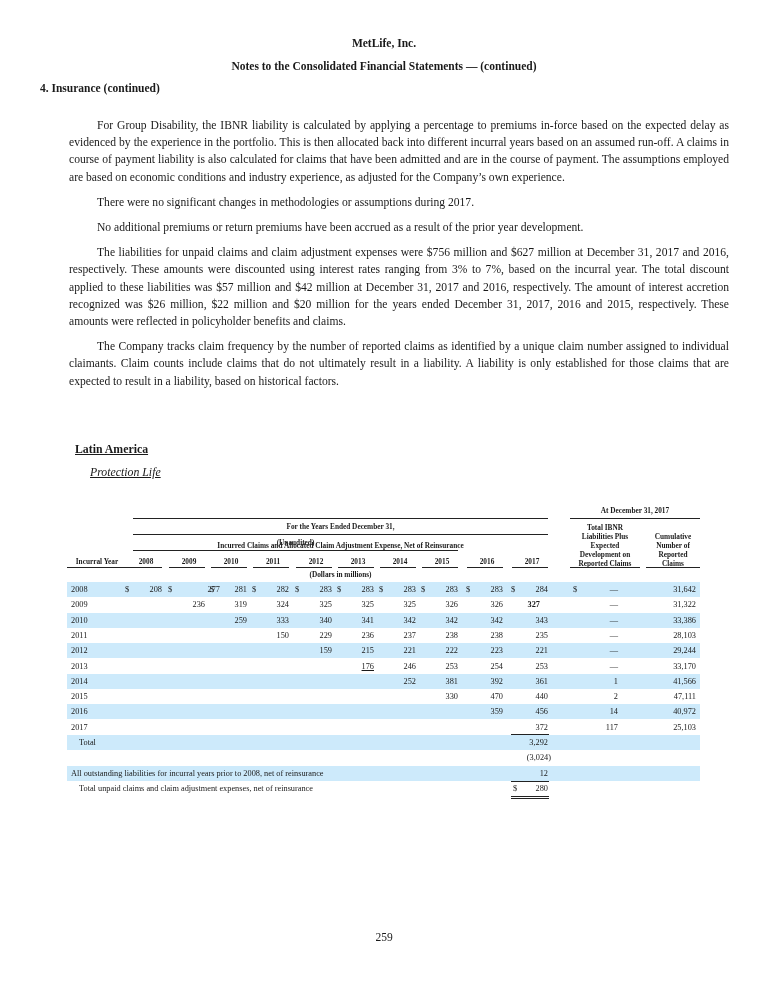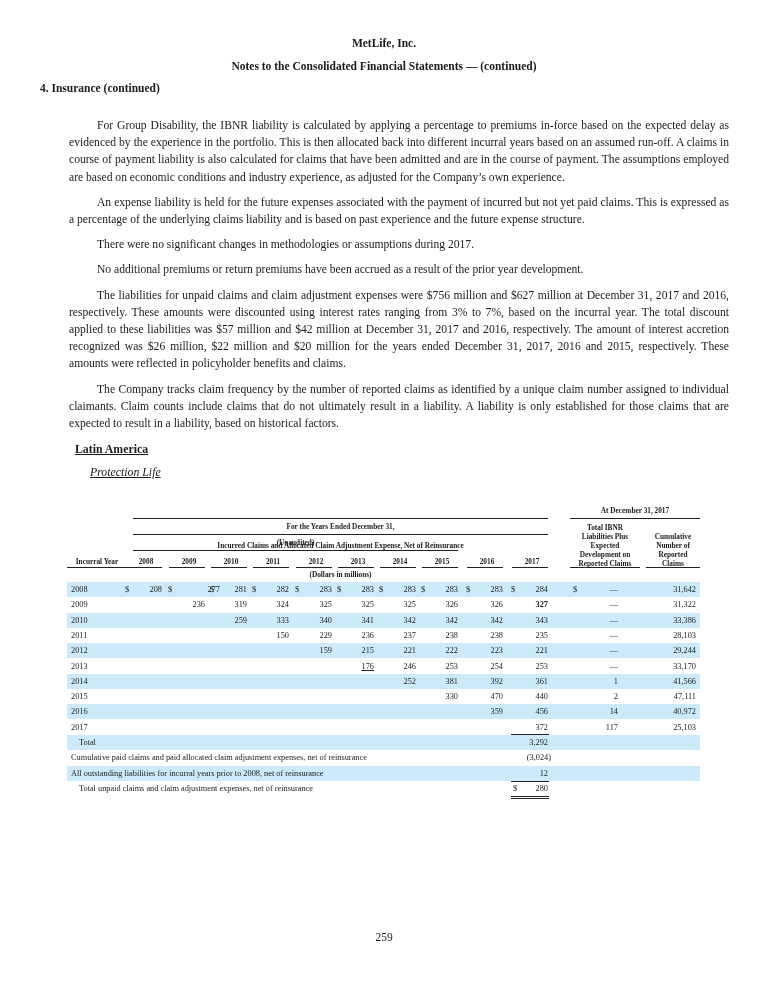--- a/index.html
+++ b/index.html
@@ -27,21 +27,20 @@
   </style>
 </head>
 <body>
 
 <div class="company">MetLife, Inc.</div>
 <div class="subtitle">Notes to the Consolidated Financial Statements — (continued)</div>
 <div class="section">4. Insurance (continued)</div>
 
 <div class="body-text" style="top:117px;">
   <p>For Group Disability, the IBNR liability is calculated by applying a percentage to premiums in-force based on the expected delay as evidenced by the experience in the portfolio. This is then allocated back into different incurral years based on an assumed run-off. A claims in course of payment liability is also calculated for claims that have been admitted and are in the course of payment. The assumptions employed are based on economic conditions and industry experience, as adjusted for the Company’s own experience.</p>
-  <p>An expense liability is held for the future expenses associated with the payment of incurred but not yet paid claims. This is expressed as a percentage of the underlying claims liability and is based on past experience and the future expense structure.</p>
   <p>There were no significant changes in methodologies or assumptions during 2017.</p>
   <p>No additional premiums or return premiums have been accrued as a result of the prior year development.</p>
   <p>The liabilities for unpaid claims and claim adjustment expenses were $756 million and $627 million at December 31, 2017 and 2016, respectively. These amounts were discounted using interest rates ranging from 3% to 7%, based on the incurral year. The total discount applied to these liabilities was $57 million and $42 million at December 31, 2017 and 2016, respectively. The amount of interest accretion recognized was $26 million, $22 million and $20 million for the years ended December 31, 2017, 2016 and 2015, respectively. These amounts were reflected in policyholder benefits and claims.</p>
   <p>The Company tracks claim frequency by the number of reported claims as identified by a unique claim number assigned to individual claimants. Claim counts include claims that do not ultimately result in a liability. A liability is only established for those claims that are expected to result in a liability, based on historical factors.</p>
 </div>
 
 <div class="h-latin">Latin America</div>
 <div class="h-prot">Protection Life</div>
 
 <div class="tbl" id="tbl">
@@ -131,21 +130,21 @@
       <div class="row" style="top: 97.3px;">
         <div class="rowlabel">2009</div>
         <div class="cell" style="right: 495px;">236</div>
         <div class="cell" style="right: 453px;">319</div>
         <div class="cell" style="right: 411px;">324</div>
         <div class="cell" style="right: 368px;">325</div>
         <div class="cell" style="right: 326px;">325</div>
         <div class="cell" style="right: 284px;">325</div>
         <div class="cell" style="right: 242px;">326</div>
         <div class="cell" style="right: 197px;">326</div>
-        <div class="cell" style="right: 152px; font-weight: bold;">327</div>
+        <div class="cell" style="right: 160px; font-weight: bold;">327</div>
         <div class="cell" style="right: 82px;">—</div>
         <div class="cell" style="right: 4px;">31,322</div>
       </div>
       <div class="row shade" style="top: 112.6px;">
         <div class="rowlabel">2010</div>
         <div class="cell" style="right: 453px;">259</div>
         <div class="cell" style="right: 411px;">333</div>
         <div class="cell" style="right: 368px;">340</div>
         <div class="cell" style="right: 326px;">341</div>
         <div class="cell" style="right: 284px;">342</div>
@@ -217,21 +216,20 @@
         <div class="cell" style="right: 152px;">372</div>
         <div class="cell" style="right: 82px;">117</div>
         <div class="cell" style="right: 4px;">25,103</div>
       </div>
       <div class="rule" style="left: 444px; width: 38px; top: 234px;"></div>
       <div class="row shade" style="top: 235px;">
         <div class="rowlabel" style="left: 12px;">Total</div>
         <div class="cell" style="right: 152px;">3,292</div>
       </div>
       <div class="row" style="top: 250.3px;">
-        <div class="rowlabel">Cumulative paid claims and paid allocated claim adjustment expenses, net of reinsurance</div>
         <div class="cell" style="right: 149px;">(3,024)</div>
       </div>
       <div class="row shade" style="top: 265.6px;">
         <div class="rowlabel">All outstanding liabilities for incurral years prior to 2008, net of reinsurance</div>
         <div class="cell" style="right: 152px;">12</div>
       </div>
       <div class="row" style="top: 280.9px;">
         <div class="rowlabel" style="left: 12px;">Total unpaid claims and claim adjustment expenses, net of reinsurance</div>
         <div class="cell" style="right: 152px;">280</div>
         <div class="dollar" style="left: 446px;">$</div>

